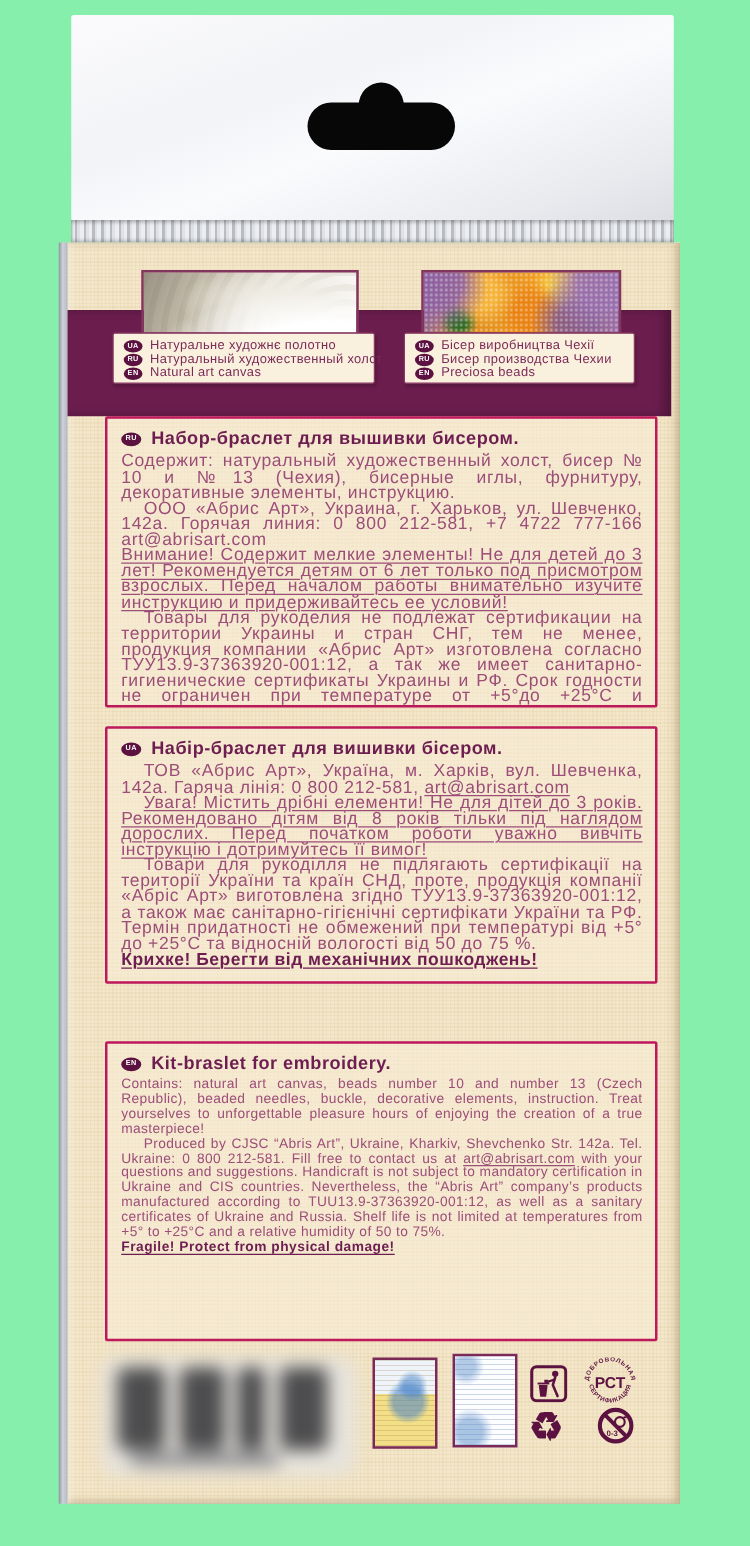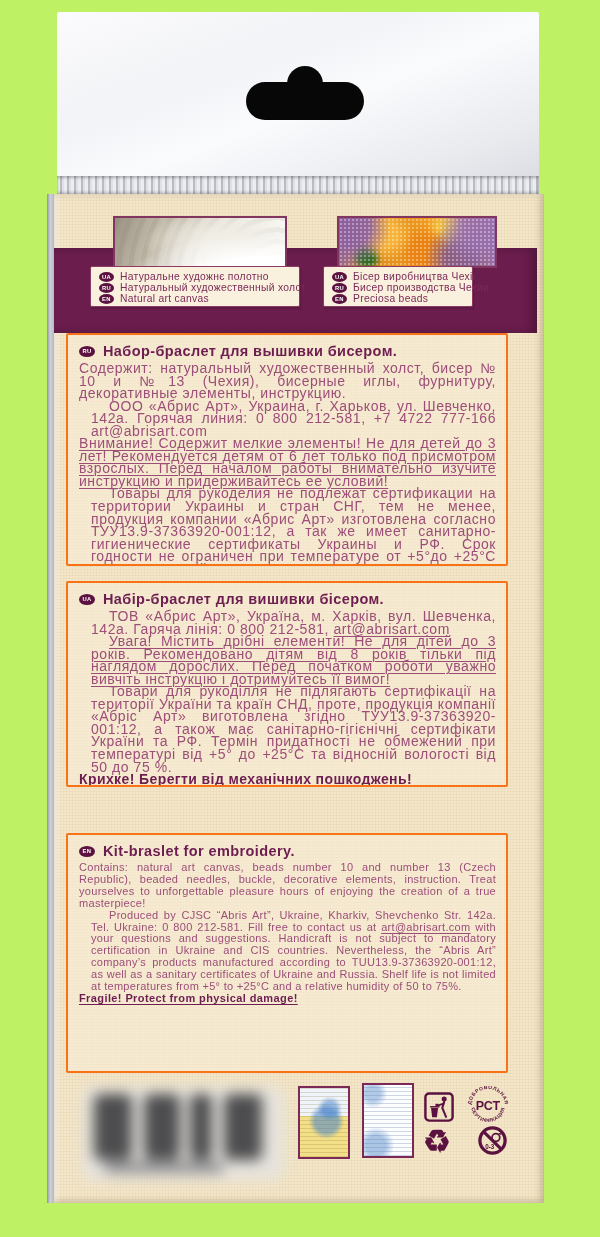--- a/index.html
+++ b/index.html
@@ -1,16 +1,16 @@
 <!DOCTYPE html>
 <html><head>
 <meta charset="utf-8">
 <style>
   html,body{margin:0;padding:0;background:#000;}
-  .stage{position:relative;width:600px;height:1237px;background:#bef264;overflow:hidden;
+  .stage{position:relative;width:600px;height:1237px;background:#86efac;overflow:hidden;
          font-family:"Liberation Sans",sans-serif;}
   
   .bag-top{position:absolute;left:57px;top:12px;width:482px;height:165px;
     background:linear-gradient(160deg,#fbfbfd 0%,#f2f3f6 35%,#fafbfd 55%,#e9eaee 85%,#dcdee4 100%);
     border-radius:2px;}
   .euro-slot{position:absolute;left:246px;top:82px;width:118px;height:38px;border-radius:19px;background:#070707;}
   .euro-bump{position:absolute;left:287px;top:66px;width:36px;height:36px;border-radius:50%;background:#070707;}
   .weld-strip{position:absolute;left:57px;top:176px;width:482px;height:18px;
     background:repeating-linear-gradient(90deg,#eceef1 0 3px,#b9bcc3 3px 5px,#dfe1e6 5px 7px);
     box-shadow:inset 0 2px 3px rgba(0,0,0,.25), inset 0 -2px 3px rgba(0,0,0,.2);}
@@ -42,38 +42,38 @@
       radial-gradient(circle at 55% 70%, #e98211 0 14%, rgba(233,130,17,0) 30%),
       radial-gradient(circle at 18% 80%, #2f6b1f 0 5%, rgba(47,107,31,0) 12%),
       radial-gradient(circle at 70% 25%, #f3c53d 0 9%, rgba(243,197,61,0) 20%),
       linear-gradient(100deg,#8a5f9e 0%,#e08c18 30%,#f09a1e 55%,#e8821a 70%,#9c6fae 100%);}
   .photo-beads::after{content:"";position:absolute;inset:0;
     background:radial-gradient(circle, rgba(255,255,255,.35) 0.8px, rgba(0,0,0,0) 1.6px);
     background-size:4px 4px;}
   .caption-box{position:absolute;background:#f9f1dd;border:1px solid #8a3a63;border-radius:2px;
     box-shadow:1px 2px 2px rgba(60,20,40,.35);padding:4px 0 3px 8px;box-sizing:border-box;}
   .cap-left{left:90px;top:266px;width:210px;height:41px;}
-  .cap-right{left:323px;top:266px;width:150px;height:41px;}
+  .cap-right{left:323px;top:266px;width:185px;height:41px;}
   .cap-row{display:flex;align-items:center;height:11.2px;white-space:nowrap;}
   .cap-text{color:#7b2a58;font-size:10.3px;letter-spacing:.3px;}
   .langbadge{display:inline-flex;align-items:center;justify-content:center;flex:0 0 auto;
     width:15px;height:10px;border-radius:50%;background:#5c1240;color:#fff;
     font-size:5.8px;font-weight:bold;letter-spacing:.4px;margin-right:6px;}
   
-  .tblock{position:absolute;left:66px;width:442px;border:2px solid #f97316;border-radius:2px;
+  .tblock{position:absolute;left:84px;width:442px;border:2px solid #be185d;border-radius:2px;
     background:rgba(250,242,222,.45);padding:6px 10px 6px 11px;box-sizing:border-box;overflow:hidden;}
   .lang-ru{top:333px;height:233px;}
   .lang-ua{top:581px;height:206px;}
   .lang-en{top:833px;height:240px;}
   .btitle{display:flex;align-items:center;margin:2px 0 3px 0;}
   .btitle .langbadge{width:16px;height:11px;margin-right:8px;}
   .btitle-text{color:#6d1d50;font-weight:bold;font-size:14.5px;letter-spacing:.4px;}
   .bpara{color:#9c4d78;font-size:14px;line-height:12.55px;text-align:justify;letter-spacing:.55px;}
   .lang-en .bpara{font-size:11px;line-height:11.9px;letter-spacing:.3px;}
-  .bpara.indent{text-indent:18px;margin-left:12px;}
+  .bpara.indent{text-indent:18px;}
   .bpara.strong{font-weight:bold;color:#6d1d50;letter-spacing:.4px;}
   .seg-u{text-decoration:underline;text-underline-offset:1.5px;text-decoration-thickness:1px;}
   
   .blurbox{position:absolute;left:82px;top:1086px;width:202px;height:94px;filter:blur(7px);}
   .bb-base{position:absolute;inset:0;background:#e6e3dd;border-radius:12px;}
   .bb-bar{position:absolute;top:8px;height:66px;background:#4d4d4f;border-radius:6px;}
   .bb-b1{left:12px;width:38px;} .bb-b2{left:62px;width:36px;}
   .bb-b3{left:108px;width:22px;} .bb-b4{left:142px;width:38px;}
   .bb-low{position:absolute;left:22px;top:76px;width:120px;height:11px;background:#8d8d90;border-radius:5px;}
   .cert{position:absolute;border:2px solid #7b2a58;box-sizing:border-box;background:#fff;}

